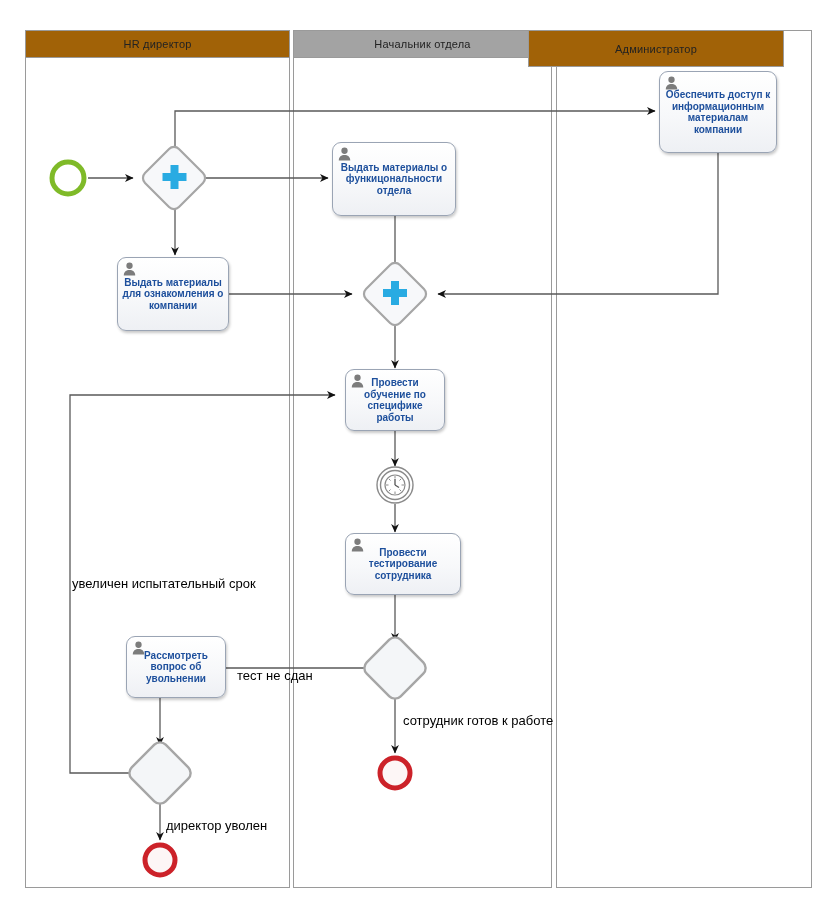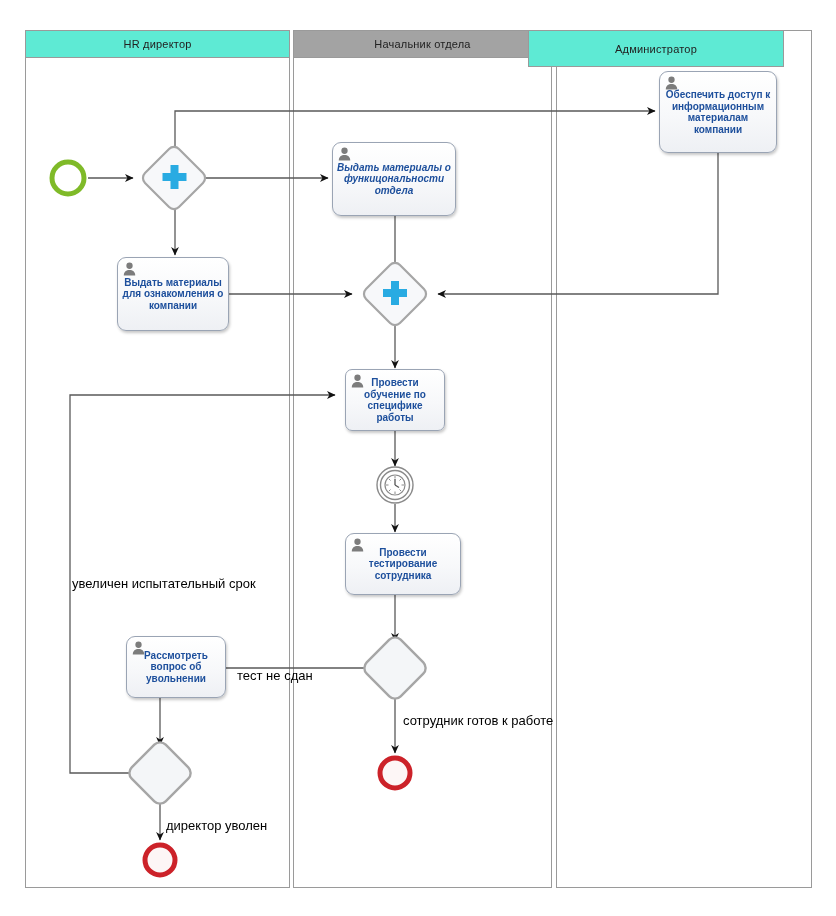--- a/index.html
+++ b/index.html
@@ -12,21 +12,21 @@
 
   
   .lane{position:absolute;box-sizing:border-box;border:1px solid #9a9a9a;background:#ffffff;}
   .lane-header{
     position:absolute;box-sizing:border-box;
     border:1px solid #9a9a9a;
     display:flex;align-items:center;justify-content:center;
     font-size:11px;color:#222222;
     letter-spacing:.2px;
   }
-  .lane-header.grey{background:#5eead4;}
+  .lane-header.grey{background:#a16207;}
   .lane-header.green{background:#a3a3a3;}
 
   
   .task{
     position:absolute;box-sizing:border-box;
     border:1px solid #9aa4b4;
     border-radius:9px;
     background:linear-gradient(180deg,#ffffff 0%,#f7f8fa 55%,#eef0f4 100%);
     box-shadow:1px 2px 3px rgba(0,0,0,.22);
     display:flex;align-items:center;
@@ -150,37 +150,37 @@
   </svg>
 
   <div class="task" style="left:659px;top:71px;width:118px;height:82px;">
     <svg class="person-icon" viewBox="0 0 14 15">
       <circle cx="7" cy="4" r="3.4" fill="#7c7c7c"></circle>
       <path d="M0.8,14.5 C0.8,10.4 3.6,8.5 7,8.5 C10.4,8.5 13.2,10.4 13.2,14.5 Z" fill="#7c7c7c"></path>
     </svg>
     <div class="task-label">Обеспечить доступ к информационным материалам компании</div>
   </div>
 
-  <div class="task" style="left:332px;top:142px;width:124px;height:74px;font-style:italic;">
+  <div class="task" style="left:332px;top:142px;width:124px;height:74px;">
     <svg class="person-icon" viewBox="0 0 14 15">
       <circle cx="7" cy="4" r="3.4" fill="#7c7c7c"></circle>
       <path d="M0.8,14.5 C0.8,10.4 3.6,8.5 7,8.5 C10.4,8.5 13.2,10.4 13.2,14.5 Z" fill="#7c7c7c"></path>
     </svg>
     <div class="task-label">Выдать материалы о функицональности отдела</div>
   </div>
 
   <div class="task" style="left:117px;top:257px;width:112px;height:74px;">
     <svg class="person-icon" viewBox="0 0 14 15">
       <circle cx="7" cy="4" r="3.4" fill="#7c7c7c"></circle>
       <path d="M0.8,14.5 C0.8,10.4 3.6,8.5 7,8.5 C10.4,8.5 13.2,10.4 13.2,14.5 Z" fill="#7c7c7c"></path>
     </svg>
     <div class="task-label">Выдать материалы для ознакомления о компании</div>
   </div>
 
-  <div class="task" style="left:345px;top:369px;width:100px;height:62px;border-radius:7px;">
+  <div class="task" style="left:345px;top:369px;width:100px;height:62px;">
     <svg class="person-icon" viewBox="0 0 14 15">
       <circle cx="7" cy="4" r="3.4" fill="#7c7c7c"></circle>
       <path d="M0.8,14.5 C0.8,10.4 3.6,8.5 7,8.5 C10.4,8.5 13.2,10.4 13.2,14.5 Z" fill="#7c7c7c"></path>
     </svg>
     <div class="task-label">Провести обучение по специфике работы</div>
   </div>
 
   <div class="task" style="left:345px;top:533px;width:116px;height:62px;">
     <svg class="person-icon" viewBox="0 0 14 15">
       <circle cx="7" cy="4" r="3.4" fill="#7c7c7c"></circle>

